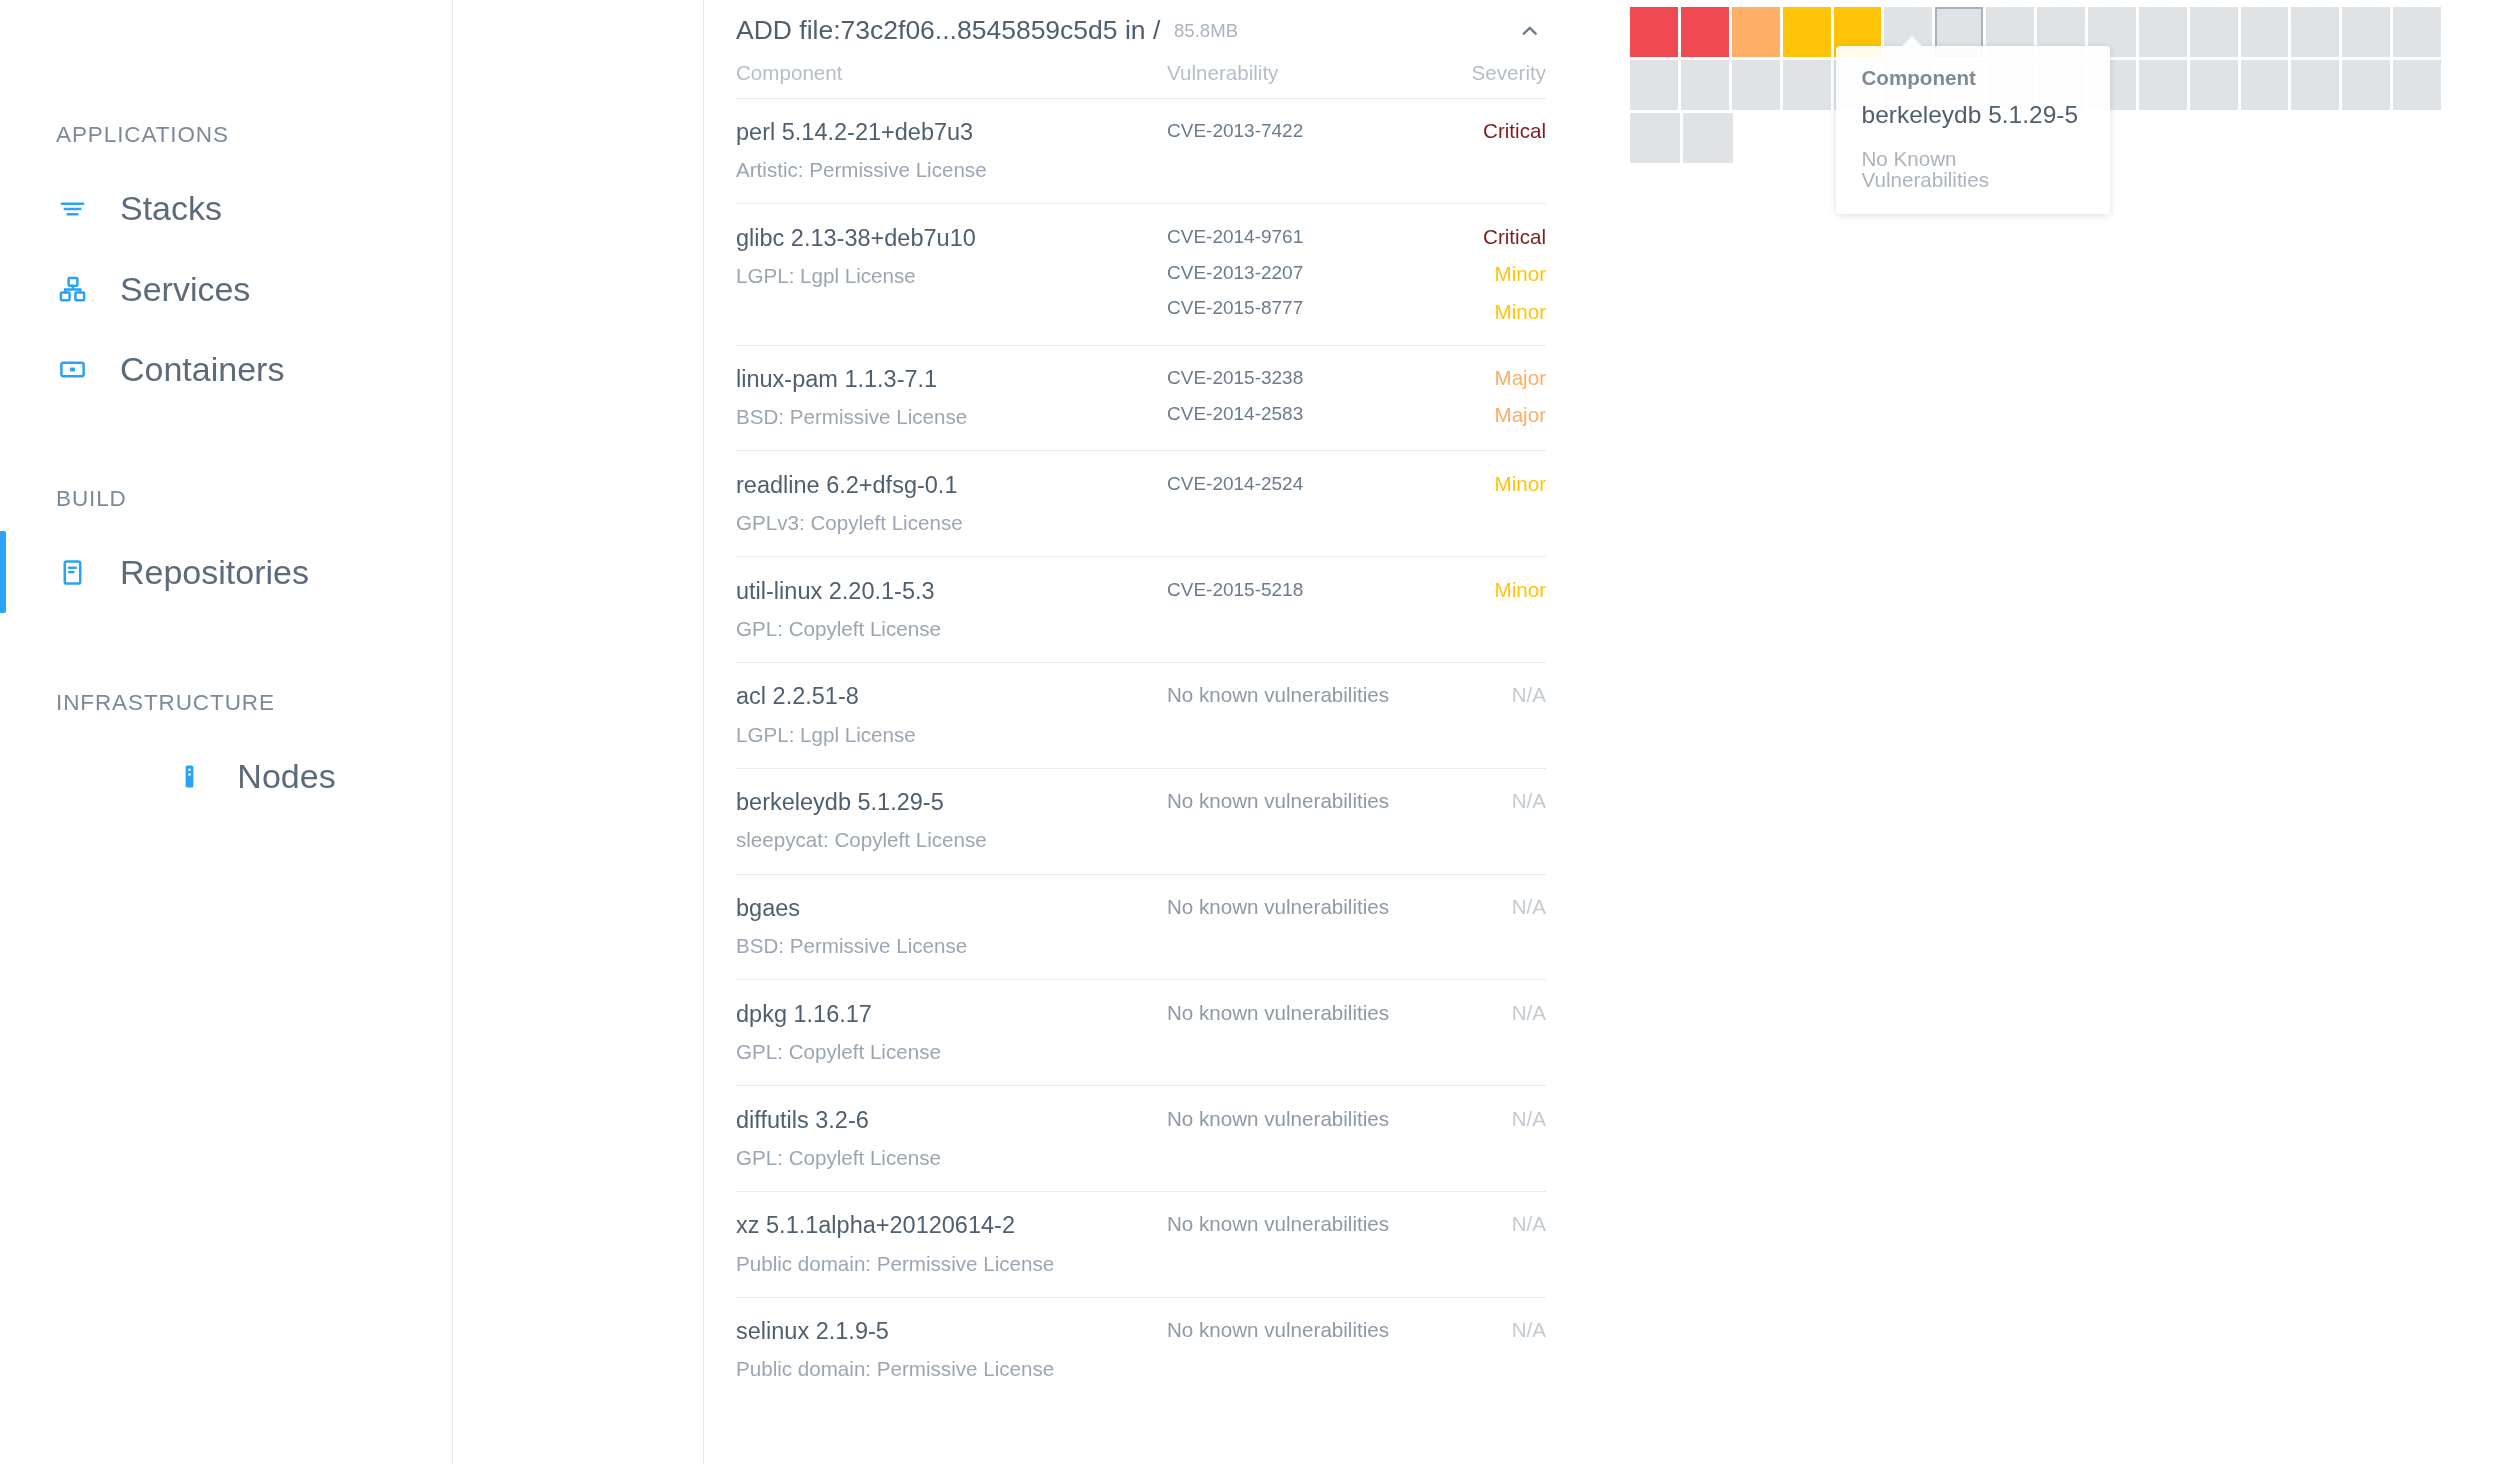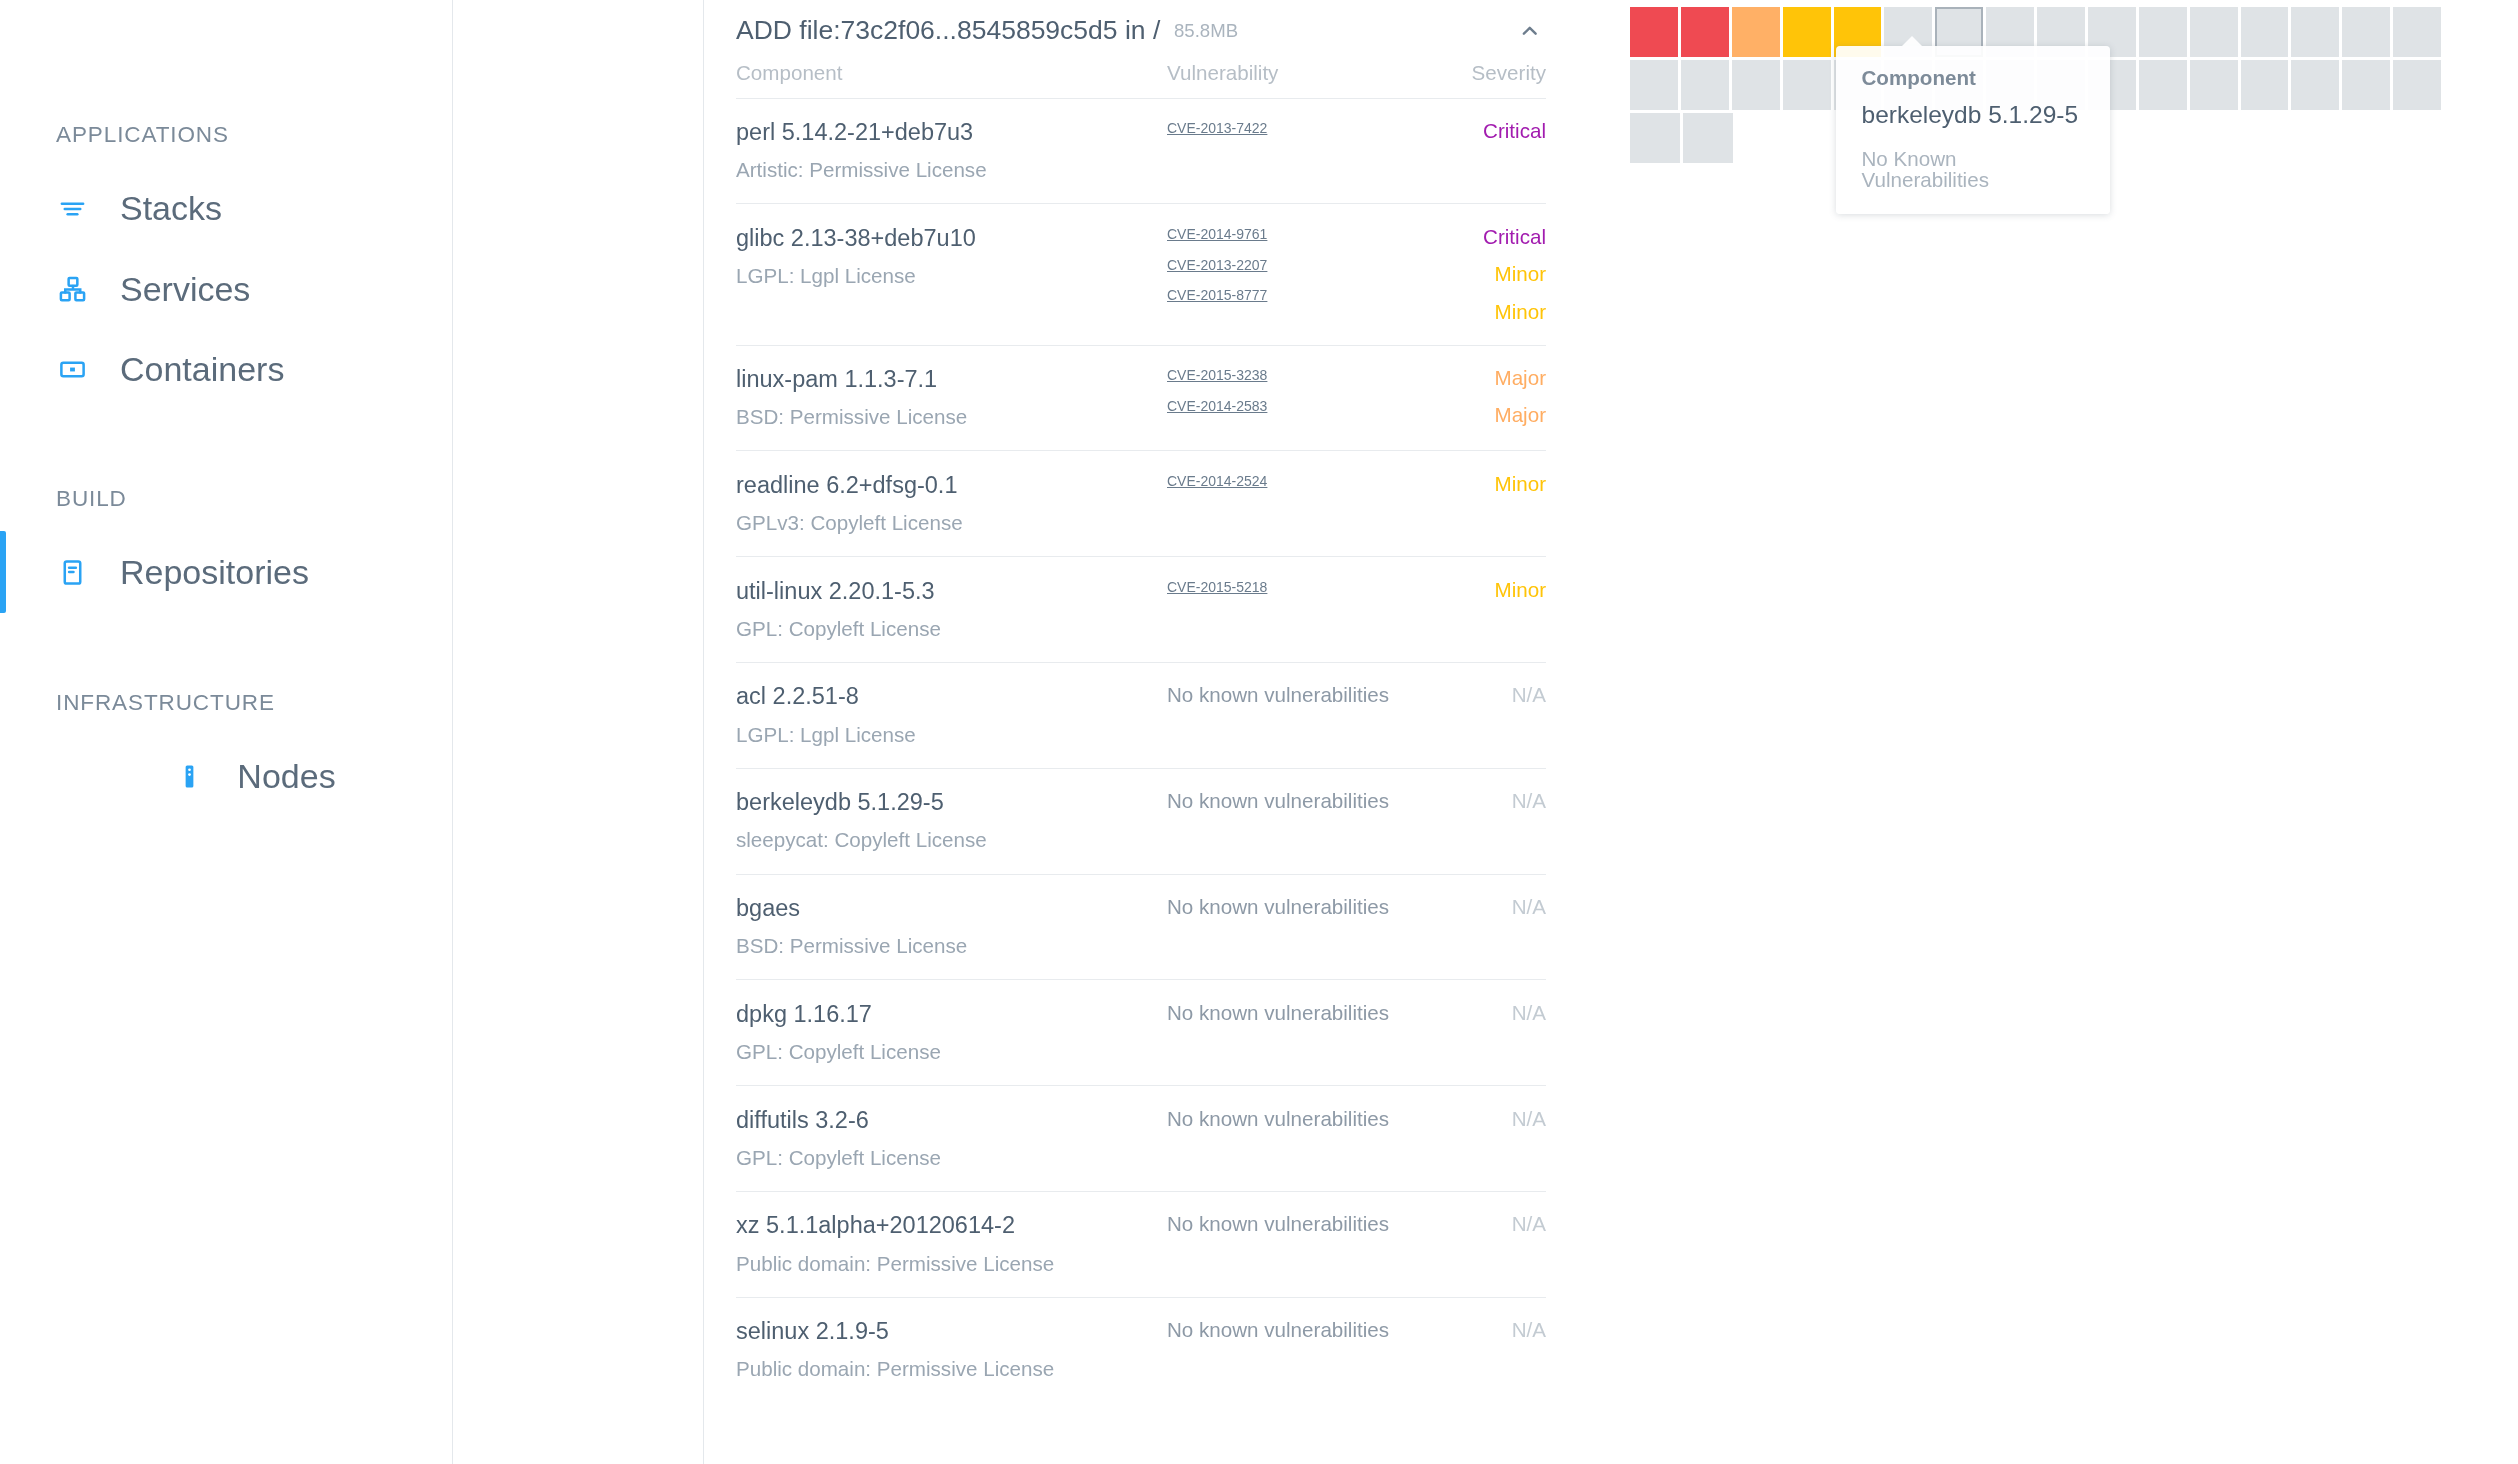--- a/index.html
+++ b/index.html
@@ -132,43 +132,42 @@
     margin-bottom: 15.7px;
     white-space: nowrap;
   }
   .comp-lic {
     font-size: 20.6px;
     color: #9aa6b2;
     line-height: 1.0;
     white-space: nowrap;
   }
   .cve {
-    font-size: 14px;
+    font-size: 19px;
     color: #6a7b8c;
-    text-decoration: underline;
     display: block;
     line-height: 1.0;
     margin-bottom: 16.7px;
     cursor: pointer;
   }
   .cve:last-child { margin-bottom: 0; }
   .novuln {
     font-size: 20.6px;
     color: #8d99a6;
     line-height: 1.0;
   }
   .sev {
     font-size: 20.6px;
     line-height: 1.0;
     margin-bottom: 16.7px;
     display: block;
     text-align: right;
   }
   .sev:last-child { margin-bottom: 0; }
-  .sev-critical { color: #a21caf; }
+  .sev-critical { color: #7f1d1d; }
   .sev-major    { color: #ffad62; }
   .sev-minor    { color: #ffc408; }
   .sev-na       { color: #c3cbd2; }
 
   #panel-fade {
     position: absolute;
     left: 0; bottom: 0;
     width: 874px; height: 25.5px;
     background: linear-gradient(to bottom, rgba(255,255,255,0), #ffffff 75%);
     pointer-events: none;

